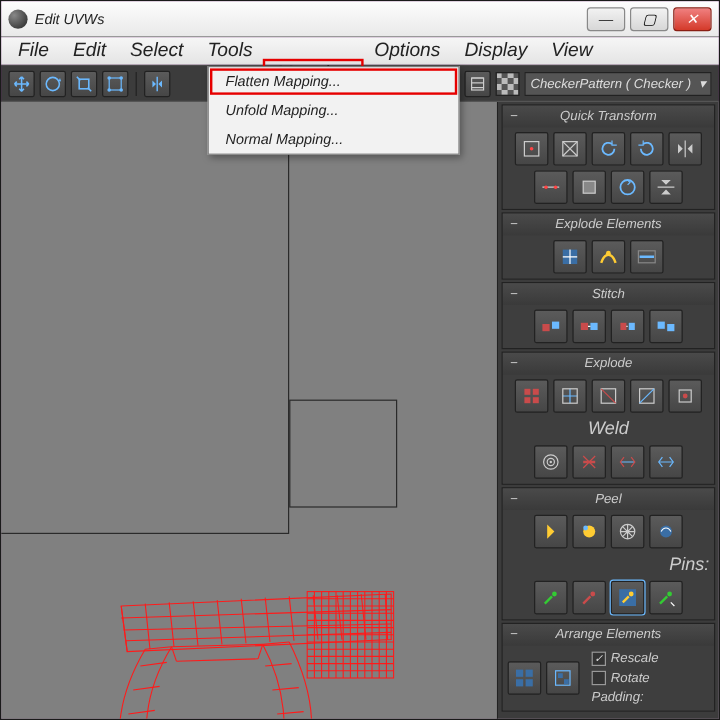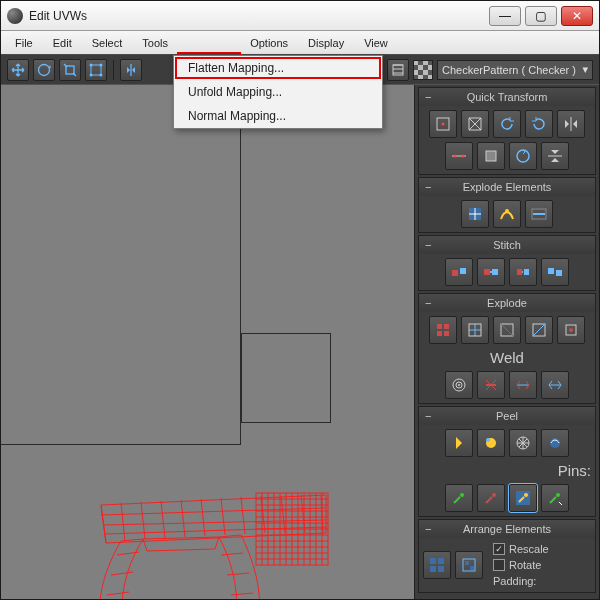--- a/index.html
+++ b/index.html
@@ -1,29 +1,29 @@
 <!DOCTYPE html>
 <html><head>
 <meta charset="utf-8">
 <style>
   * { box-sizing: border-box; margin: 0; padding: 0; font-family: "Segoe UI", Tahoma, sans-serif; }
   body { width: 600px; height: 600px; background: #fff; overflow: hidden; }
 
   
-  .window { width: 600px; height: 600px; background: #701a75; display: flex; flex-direction: column; border: 1px solid #1a1a1a; }
+  .window { width: 600px; height: 600px; background: #701a75; display: flex; flex-direction: column; border: 1px solid #1a1a1a; font-style: italic; }
   .titlebar { height: 30px; background: linear-gradient(#fdfdfd,#e9e9e9); display: flex; align-items: center; padding: 0 6px; border-bottom: 1px solid #999; }
   .appicon { width: 16px; height: 16px; border-radius: 50%; background: radial-gradient(circle at 30% 30%, #888, #222); margin-right: 6px; }
   .title { font-size: 12px; color: #222; flex: 1; }
   .winbtns { display: flex; gap: 4px; }
   .winbtn { width: 32px; height: 20px; border: 1px solid #888; border-radius: 3px; background: linear-gradient(#f2f2f2,#d7d7d7); font-size: 12px; display:flex;align-items:center;justify-content:center; }
   .winbtn.close { background: linear-gradient(#f08080,#d43a2a); color:#fff; border-color:#8a1f14; }
 
   
   .menubar { height: 24px; background: linear-gradient(#f6f6f6,#e4e4e4); display: flex; align-items: center; padding: 0 4px; border-bottom: 1px solid #4a4a4a; position: relative; }
-  .menuitem { font-size: 11px; color: #222; padding: 3px 10px; cursor: default; }
+  .menuitem { font-size: 16px; color: #222; padding: 3px 10px; cursor: default; }
   .menuitem.hl { outline: 2px solid #e60000; outline-offset: -1px; margin-top: 38px; }
   .dropdown { position: absolute; top: 24px; left: 172px; width: 210px; background: #f2f2f2; border: 1px solid #7a7a7a; z-index: 50; box-shadow: 2px 3px 6px rgba(0,0,0,.35); }
   .dropitem { font-size: 12px; color: #222; padding: 5px 14px; }
   .dropitem.hl { outline: 2px solid #e60000; outline-offset: -3px; }
 
   
   .toolbar { height: 30px; background: #3c3c3c; display:flex; align-items:center; padding: 0 6px; border-bottom: 1px solid #555; gap:4px; }
   .tbtn { width: 22px; height: 22px; background: linear-gradient(#5b5b5b,#464646); border: 1px solid #222; border-radius:2px; display:flex; align-items:center; justify-content:center; }
   .tbtn svg { display:block; }
   .sep { width: 1px; height: 20px; background: #222; margin: 0 2px; }

